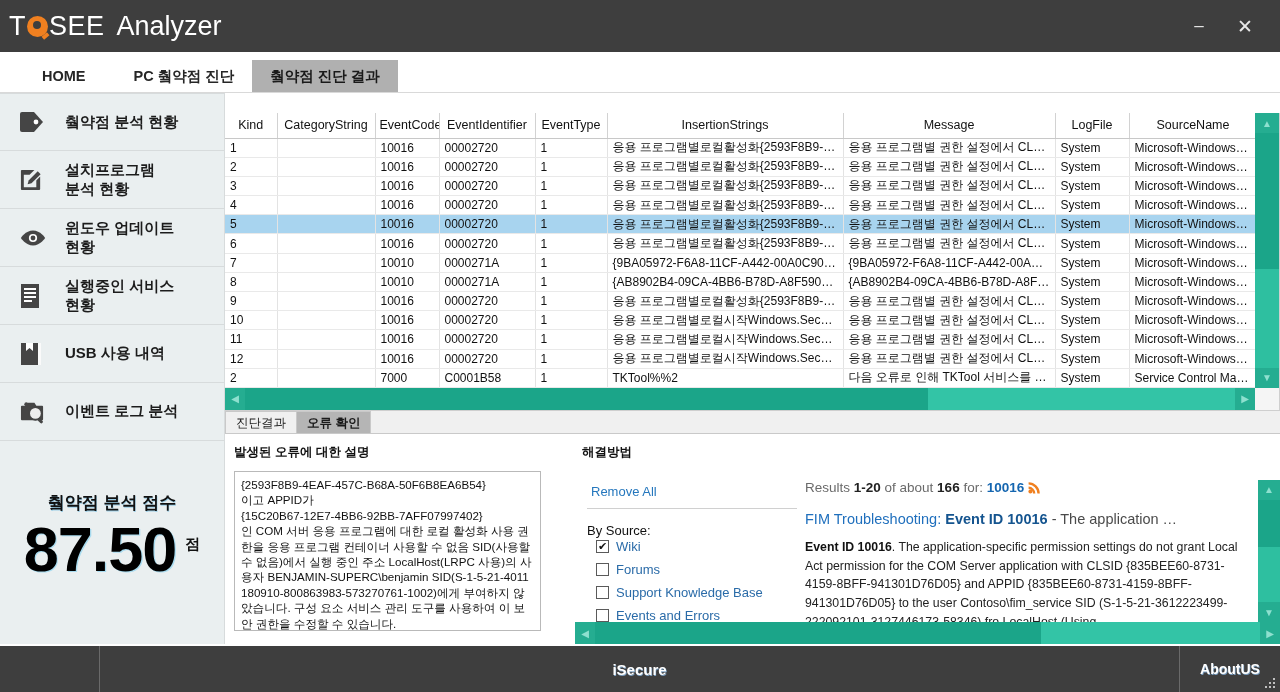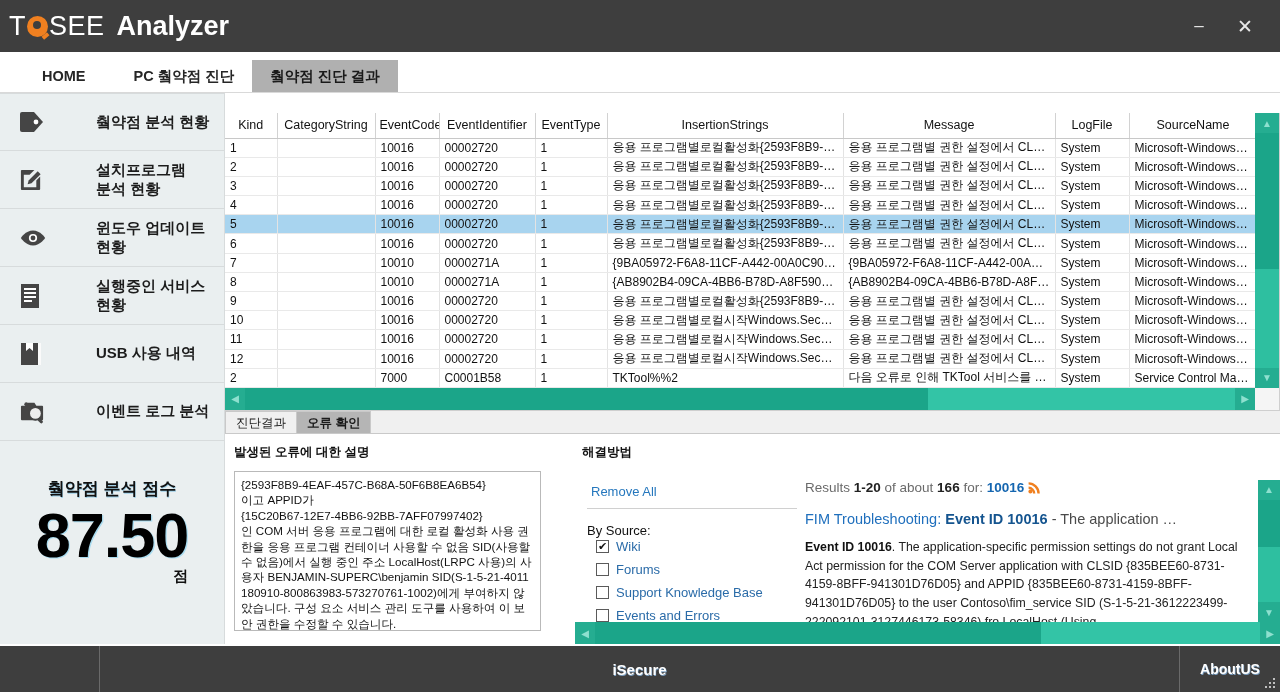--- a/index.html
+++ b/index.html
@@ -24,21 +24,21 @@
     transform: translateY(2px);
   }
   .logo .o::after {
     content: ""; position: absolute; width: 8px; height: 8px; border-radius: 50%;
     background: #3e3e3e; left: 6px; top: 5px;
   }
   .logo .o::before {
     content: ""; position: absolute; width: 7px; height: 4px; background: #f08020;
     right: -1px; bottom: -1px; transform: rotate(-40deg);
   }
-  .logo .t2 { font-size: 27px; font-weight: 700; margin-left: 12px; color: #fff; }
+  .logo .t2 { font-size: 27px; font-weight: 400; margin-left: 12px; color: #fff; }
   .wincontrols { margin-left: auto; display: flex; align-items: center; height: 52px; }
   .wbtn {
     width: 46px; height: 52px; display: flex; align-items: center; justify-content: center;
     color: #e8e8e8; font-size: 19px; cursor: pointer; user-select: none; background: transparent;
     border: 0;
   }
   .wbtn.min { font-size: 17px; }
   .wbtn.close { margin-right: 12px; }
 
   
@@ -55,31 +55,31 @@
   .body { flex: 1 1 auto; display: flex; min-height: 0; }
 
   
   .sidebar {
     width: 225px; flex: 0 0 225px; background: #eaeff0;
     display: flex; flex-direction: column; border-right: 1px solid #d7dbdc;
   }
   .nav { flex: 0 0 auto; }
   .navitem {
     display: flex; align-items: center; height: 58px; padding-left: 19px;
-    border-bottom: 1px solid #d7dbdc; cursor: pointer; gap: 31px;
+    border-bottom: 1px solid #d7dbdc; cursor: pointer;
   }
   .navitem:first-child { border-top: 1px solid #d7dbdc; }
   .navicon { width: 46px; flex: 0 0 46px; display: flex; align-items: center; color: #3f3f3f; }
   .navlabel { font-size: 15px; font-weight: 700; color: #1c1c1c; line-height: 1.22; white-space: pre-line; }
 
   .score { flex: 1 1 auto; display: flex; flex-direction: column; align-items: center;
            justify-content: center; padding-bottom: 14px; }
   .score-title { font-size: 17px; font-weight: 700; color: #111; margin-bottom: 4px;
                  text-shadow: 0.6px 0.6px 0 #9fd0e8; }
-  .score-row { display: flex; align-items: flex-end; flex-direction: column; }
+  .score-row { display: flex; align-items: center; }
   .score-val { font-size: 63px; font-weight: 700; color: #000; line-height: 1;
                letter-spacing: -1px; text-shadow: 1.2px 1.2px 0 #a9dcf0; }
   .score-unit { font-size: 15px; font-weight: 700; margin-left: 9px; margin-bottom: 9px; color: #111; }
 
   
   .main { flex: 1 1 auto; min-width: 0; display: flex; flex-direction: column; background: #fff; }
 
   
   .tablewrap { flex: 0 0 288px; display: flex; flex-direction: column; min-width: 0;
                border: 1px solid #cfcfcf; border-left: 0; border-top: 0; margin-top: 20px; }

